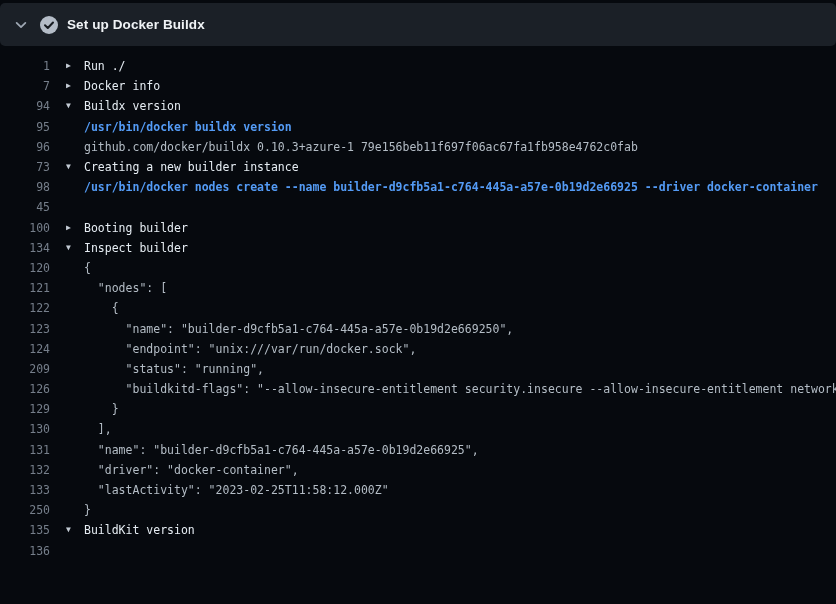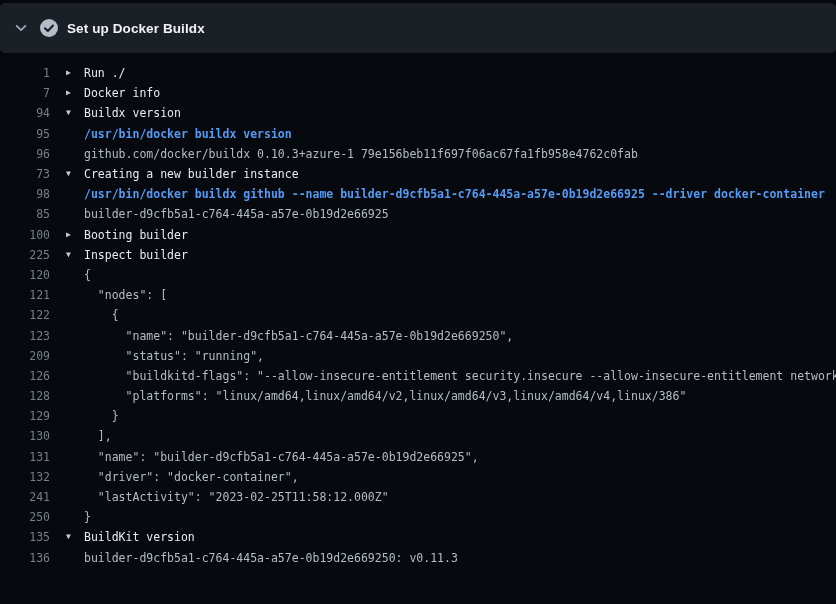--- a/index.html
+++ b/index.html
@@ -6,21 +6,21 @@
   html, body {
     margin: 0; padding: 0;
     width: 836px; height: 604px;
     background: #06090e;
     overflow: hidden;
     font-family: "DejaVu Sans Mono", "Liberation Mono", monospace;
   }
   
   .step-header {
     margin-top: 3px;
-    height: 50px;
+    height: 43px;
     width: 836px;
     background: #1b2027;
     border-radius: 5px;
     display: flex;
     align-items: center;
     padding-left: 14px;
     cursor: pointer;
   }
   .chev { width: 14px; height: 14px; flex: none; }
   .check-wrap { margin-left: 12px; width: 18px; height: 18px; flex: none; }
@@ -76,32 +76,32 @@
   <span class="step-title">Set up Docker Buildx</span>
 </div>
 
 <div class="log">
     <div class="row"><span class="ln">1</span><span class="arrow">▶</span><span class="txt group-collapsed">Run ./</span></div>
     <div class="row"><span class="ln">7</span><span class="arrow">▶</span><span class="txt group-collapsed">Docker info</span></div>
     <div class="row"><span class="ln">94</span><span class="arrow">▼</span><span class="txt group-expanded">Buildx version</span></div>
     <div class="row"><span class="ln">95</span><span class="arrow"></span><span class="txt command">/usr/bin/docker buildx version</span></div>
     <div class="row"><span class="ln">96</span><span class="arrow"></span><span class="txt output">github.com/docker/buildx 0.10.3+azure-1 79e156beb11f697f06ac67fa1fb958e4762c0fab</span></div>
     <div class="row"><span class="ln">73</span><span class="arrow">▼</span><span class="txt group-expanded">Creating a new builder instance</span></div>
-    <div class="row"><span class="ln">98</span><span class="arrow"></span><span class="txt command">/usr/bin/docker buildx github --name builder-d9cfb5a1-c764-445a-a57e-0b19d2e66925 --driver docker-container</span></div>
-    <div class="row"><span class="ln">85</span><span class="arrow"></span><span class="txt output">builder-d9cfb5a1-c764-445a-a57e-0b19d2e66925</span></div>
+    <div class="row"><span class="ln">98</span><span class="arrow"></span><span class="txt command">/usr/bin/docker nodes create --name builder-d9cfb5a1-c764-445a-a57e-0b19d2e66925 --driver docker-container</span></div>
+    <div class="row"><span class="ln">45</span><span class="arrow"></span></div>
     <div class="row"><span class="ln">100</span><span class="arrow">▶</span><span class="txt group-collapsed">Booting builder</span></div>
-    <div class="row"><span class="ln">225</span><span class="arrow">▼</span><span class="txt group-expanded">Inspect builder</span></div>
+    <div class="row"><span class="ln">134</span><span class="arrow">▼</span><span class="txt group-expanded">Inspect builder</span></div>
     <div class="row"><span class="ln">120</span><span class="arrow"></span><span class="txt output">{</span></div>
     <div class="row"><span class="ln">121</span><span class="arrow"></span><span class="txt output">  "nodes": [</span></div>
     <div class="row"><span class="ln">122</span><span class="arrow"></span><span class="txt output">    {</span></div>
     <div class="row"><span class="ln">123</span><span class="arrow"></span><span class="txt output">      "name": "builder-d9cfb5a1-c764-445a-a57e-0b19d2e669250",</span></div>
+    <div class="row"><span class="ln">124</span><span class="arrow"></span><span class="txt output">      "endpoint": "unix:///var/run/docker.sock",</span></div>
     <div class="row"><span class="ln">209</span><span class="arrow"></span><span class="txt output">      "status": "running",</span></div>
     <div class="row"><span class="ln">126</span><span class="arrow"></span><span class="txt output">      "buildkitd-flags": "--allow-insecure-entitlement security.insecure --allow-insecure-entitlement network.host",</span></div>
-    <div class="row"><span class="ln">128</span><span class="arrow"></span><span class="txt output">      "platforms": "linux/amd64,linux/amd64/v2,linux/amd64/v3,linux/amd64/v4,linux/386"</span></div>
     <div class="row"><span class="ln">129</span><span class="arrow"></span><span class="txt output">    }</span></div>
     <div class="row"><span class="ln">130</span><span class="arrow"></span><span class="txt output">  ],</span></div>
     <div class="row"><span class="ln">131</span><span class="arrow"></span><span class="txt output">  "name": "builder-d9cfb5a1-c764-445a-a57e-0b19d2e66925",</span></div>
     <div class="row"><span class="ln">132</span><span class="arrow"></span><span class="txt output">  "driver": "docker-container",</span></div>
-    <div class="row"><span class="ln">241</span><span class="arrow"></span><span class="txt output">  "lastActivity": "2023-02-25T11:58:12.000Z"</span></div>
+    <div class="row"><span class="ln">133</span><span class="arrow"></span><span class="txt output">  "lastActivity": "2023-02-25T11:58:12.000Z"</span></div>
     <div class="row"><span class="ln">250</span><span class="arrow"></span><span class="txt output">}</span></div>
     <div class="row"><span class="ln">135</span><span class="arrow">▼</span><span class="txt group-expanded">BuildKit version</span></div>
-    <div class="row"><span class="ln">136</span><span class="arrow"></span><span class="txt output">builder-d9cfb5a1-c764-445a-a57e-0b19d2e669250: v0.11.3</span></div>
+    <div class="row"><span class="ln">136</span><span class="arrow"></span></div>
   </div>
 
 </body></html>

